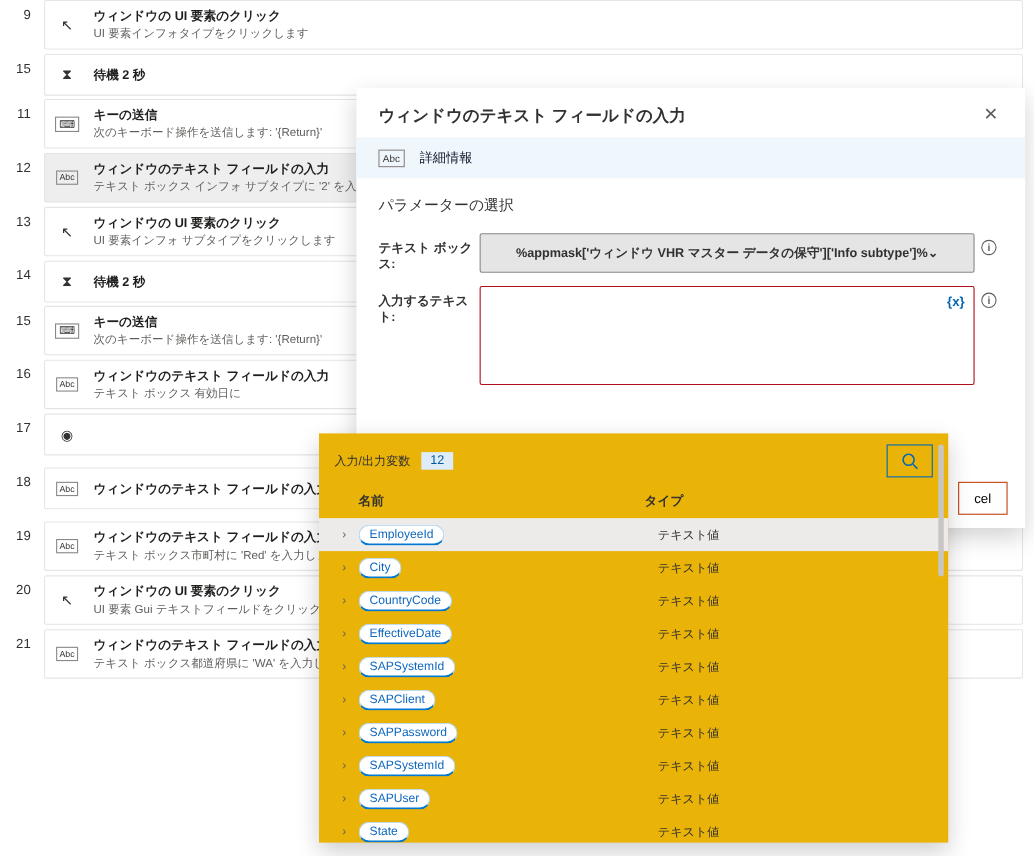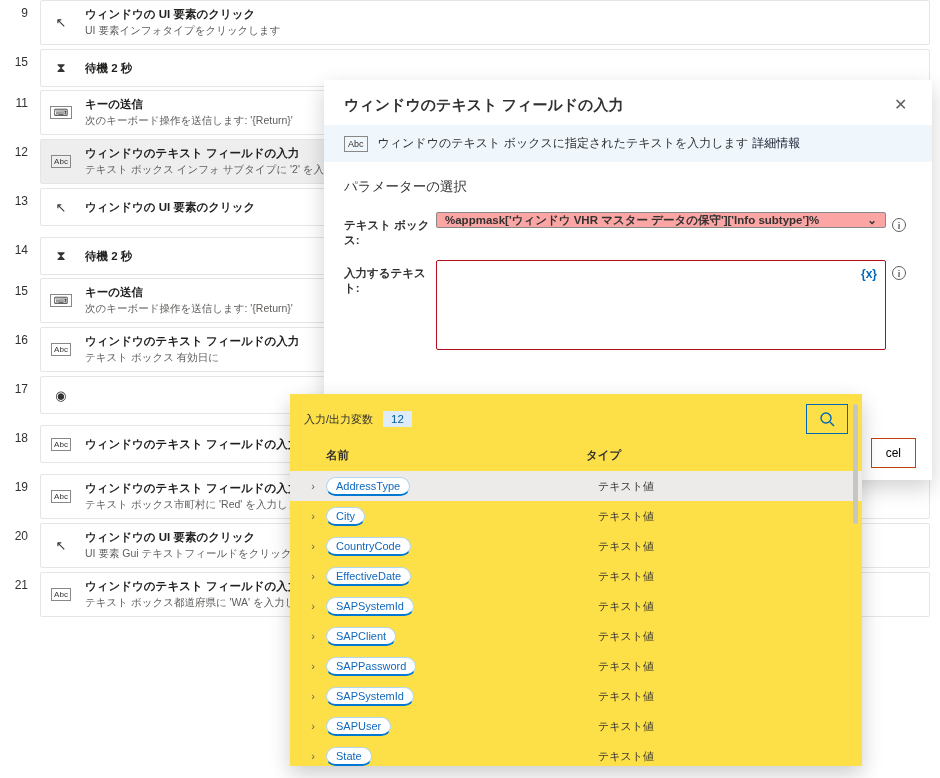--- a/index.html
+++ b/index.html
@@ -128,27 +128,27 @@
 .param-label {
   width: 92px;
   font-size: 11.5px;
   color: #323130;
   padding-top: 6px;
 }
 .param-field { flex: 1; }
 .select-box {
   border: 1px solid #8a8886;
   border-radius: 2px;
-  height: 16px;
+  height: 36px;
   display: flex;
   align-items: center;
   padding: 0 8px;
   font-size: 11.5px;
-  justify-content: space-between;
-  background: #fca5a5;
+  justify-content: center;
+  background: #e5e5e5;
 }
 .textarea-box {
   border: 1px solid #b10e1c;
   border-radius: 2px;
   height: 90px;
   padding: 6px 8px;
   position: relative;
   background: #fff;
 }
 .textarea-box .fx {
@@ -189,21 +189,21 @@
   cursor: pointer;
 }
 
 
 .popup {
   position: absolute;
   left: 290px;
   top: 394px;
   width: 572px;
   height: 372px;
-  background: #fde047;
+  background: #eab308;
   box-shadow: 0 8px 20px rgba(0,0,0,0.2);
   z-index: 20;
 }
 .popup-head {
   display: flex;
   align-items: center;
   padding: 10px 14px 6px 14px;
 }
 .popup-head .lbl { font-size: 11px; color: #323130; }
 .popup-head .count {
@@ -320,20 +320,21 @@
           <div class="step-sub">テキスト ボックス インフォ サブタイプに '2' を入力します</div>
         </div>
       </div>
     </div>
     <div class="step" style="min-height: 46px;">
       <div class="step-num">13</div>
       <div class="step-card">
         <div class="step-icon">↖</div>
         <div class="step-text">
           <div class="step-title">ウィンドウの UI 要素のクリック</div>
+          <div class="step-sub">UI 要素インフォ サブタイプをクリックします</div>
         </div>
       </div>
     </div>
     <div class="step" style="min-height: 38px;">
       <div class="step-num">14</div>
       <div class="step-card">
         <div class="step-icon">⧗</div>
         <div class="step-text">
           <div class="step-title">待機 2 秒</div>
         </div>
@@ -416,21 +417,20 @@
     </div>
   </div>
 
 <div class="modal">
   <div class="modal-header">
     <div class="modal-title">ウィンドウのテキスト フィールドの入力</div>
     <div class="modal-close">✕</div>
   </div>
   <div class="info-bar">
     <span class="badge">Abc</span>
-    <span>ウィンドウのテキスト ボックスに指定されたテキストを入力します</span>
     <a>詳細情報</a>
   </div>
   <div class="params-title">パラメーターの選択</div>
 
   <div class="param-row">
     <div class="param-label">テキスト ボックス:</div>
     <div class="param-field">
       <div class="select-box">
         <span>%appmask['ウィンドウ VHR マスター データの保守']['Info subtype']%</span>
         <span>⌄</span>
@@ -469,21 +469,21 @@
       </svg>
     </div>
   </div>
   <div class="popup-table-head">
     <div class="col-name">名前</div>
     <div class="col-type">タイプ</div>
   </div>
   <div id="var-list">
       <div class="var-row sel">
         <span class="expand">›</span>
-        <span class="chip">AddressType</span>
+        <span class="chip">EmployeeId</span>
         <span class="var-type">テキスト値</span>
       </div>
       <div class="var-row">
         <span class="expand">›</span>
         <span class="chip">City</span>
         <span class="var-type">テキスト値</span>
       </div>
       <div class="var-row">
         <span class="expand">›</span>
         <span class="chip">CountryCode</span>

